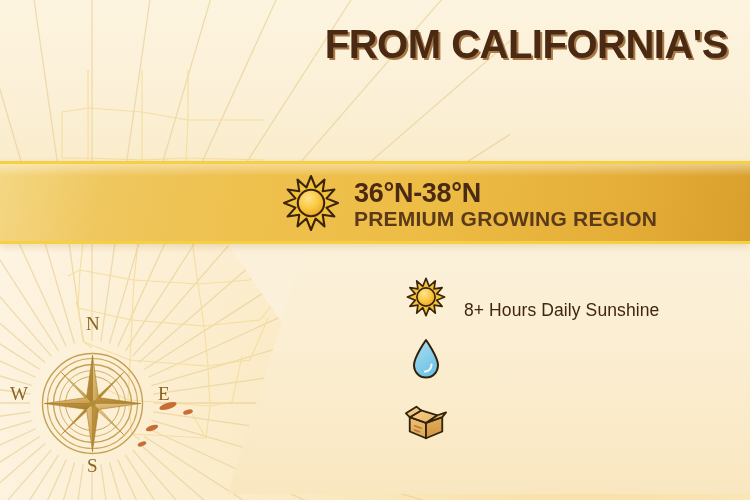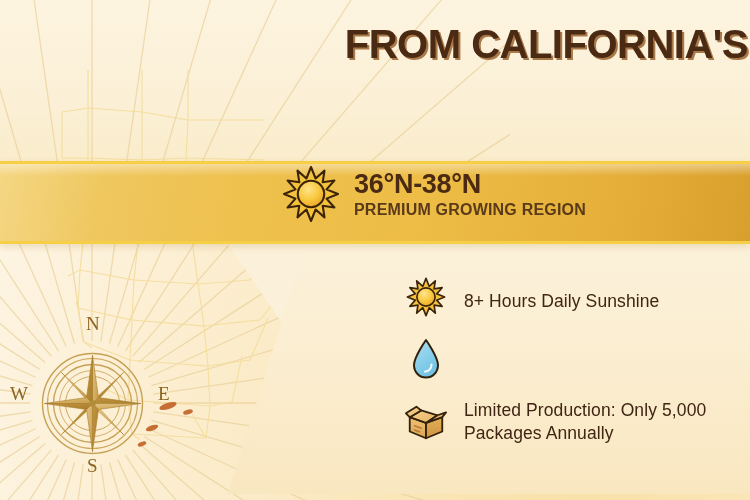--- a/index.html
+++ b/index.html
@@ -55,50 +55,50 @@
     clip-path:polygon(0 0, 100% 0, 100% 100%, 96px 100%);
   }
   .wedge2{
     position:absolute;left:228px;top:244px;width:522px;height:250px;
     background:linear-gradient(180deg,#fbf1da 0%,#fbeed2 40%,#f9e7c0 100%);
     clip-path:polygon(78px 0, 100% 0, 100% 100%, 0 100%);
   }
 
   
   .headline{
-    position:absolute;left:236px;top:22px;width:512px;
+    position:absolute;left:216px;top:22px;width:512px;
     text-align:right;
     font-weight:bold;
     font-size:40px;
     line-height:45px;
     letter-spacing:-0.5px;
     color:#4a2a12;
     text-shadow:2px 2px 0 #a9794a;
   }
   .headline div{white-space:nowrap;}
 
   
   .band-inner{
-    position:absolute;left:282px;top:158px;width:460px;height:72px;
+    position:absolute;left:282px;top:167px;width:460px;height:72px;
     display:flex;align-items:center;gap:14px;
   }
   .band-text{display:flex;flex-direction:column;justify-content:center;}
   .band-lat{
     font-size:27px;font-weight:bold;color:#4a2a12;line-height:30px;letter-spacing:-0.3px;
   }
   .band-sub{
-    font-size:16px;font-weight:bold;color:#5a3a18;line-height:21px;letter-spacing:.2px;
+    font-size:21px;font-weight:bold;color:#5a3a18;line-height:21px;letter-spacing:.2px;
   }
 
   
   .features{
     position:absolute;left:404px;top:272px;width:330px;
   }
   .feature{
-    display:flex;align-items:center;gap:16px;margin-bottom:12px;
+    display:flex;align-items:flex-end;gap:16px;margin-bottom:12px;
   }
   .feature .ficon{flex:0 0 44px;width:44px;height:50px;display:flex;align-items:center;justify-content:center;}
   .feature .flabel{
     font-size:17.5px;line-height:23px;color:#3f2512;font-weight:normal;padding-top:8px;
     letter-spacing:.1px;
   }
   .feature.two .flabel{padding-top:2px;}
 
   
   .compass{position:absolute;left:40px;top:351px;width:105px;height:105px;}
@@ -363,21 +363,20 @@
           <path d="M23,23 L40,17 L40,32 L23,39 Z" fill="url(#boxSide)" stroke="#32220d" stroke-width="1.9" stroke-linejoin="round"></path>
 
           <path d="M6,17 L18,10 L35,15 L23,23 Z" fill="url(#boxLid)" stroke="#32220d" stroke-width="1.9" stroke-linejoin="round"></path>
           <path d="M23,23 L35,15 L44,12 L40,17 Z" fill="#edbe72" stroke="#32220d" stroke-width="1.9" stroke-linejoin="round"></path>
           <path d="M6,17 L2,13 L13,6 L18,10 Z" fill="#f2c87e" stroke="#32220d" stroke-width="1.9" stroke-linejoin="round"></path>
 
           <path d="M11,26 L18,28.6" stroke="#b7793a" stroke-width="1.6" stroke-linecap="round" fill="none"></path>
           <path d="M11,30.4 L16,32.3" stroke="#b7793a" stroke-width="1.6" stroke-linecap="round" fill="none"></path>
         </svg>
       </span>
-      <span class="flabel">Limited Production: Only 5,000 Packages Annually</span>
     </div>
 
   </div>
 
   <svg class="compass" viewBox="0 0 105 105">
     <defs>
       <linearGradient id="starL" x1="0" y1="0" x2="1" y2="1">
         <stop offset="0%" stop-color="#e3c487"></stop>
         <stop offset="100%" stop-color="#c79b45"></stop>
       </linearGradient>

